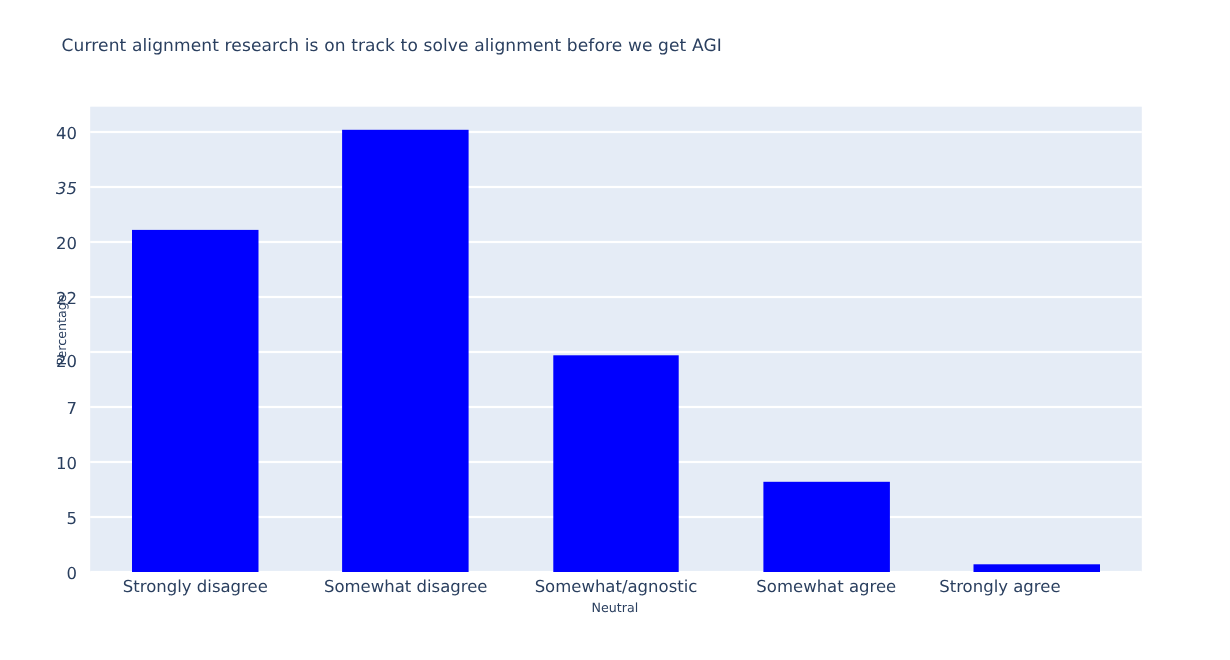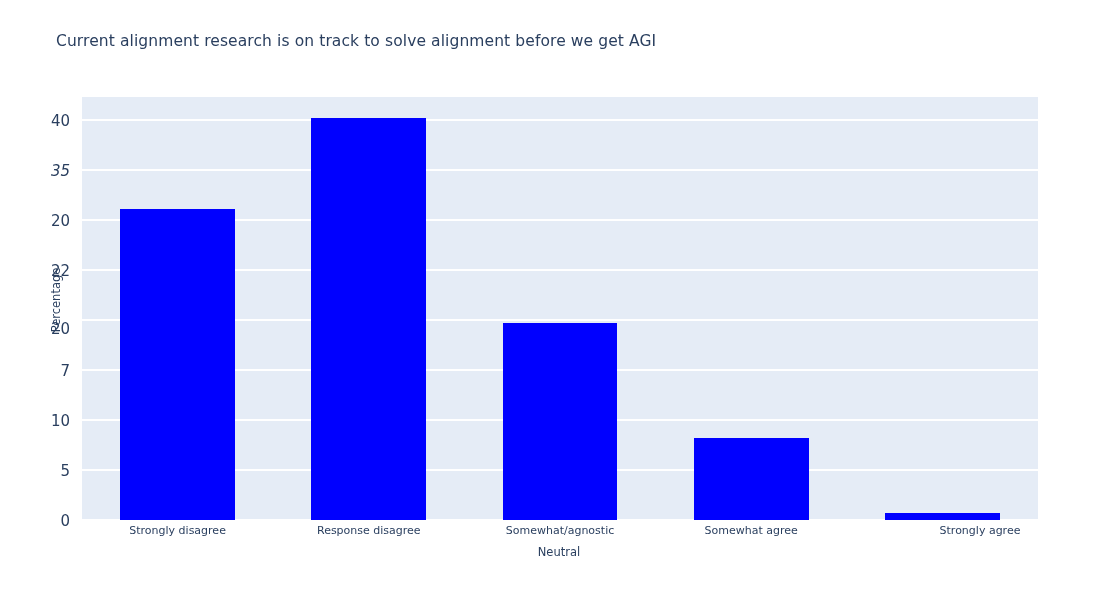--- a/index.html
+++ b/index.html
@@ -91,21 +91,21 @@
     transform-origin: center center;
     font-size: 11.5px;
     color: #2a3f5f;
     white-space: nowrap;
   }
 
   
   .x-tick-label {
     position: absolute;
     top: 524px;
-    font-size: 11px;
+    font-size: 15px;
     color: #2a3f5f;
     text-align: right;
     white-space: nowrap;
     transform: translateX(-50%);
   }
   #x-axis-title {
     position: absolute;
     top: 545px;
     left: 0;
     width: 1118px;
@@ -159,21 +159,21 @@
       <div class="y-tick-mark" style="left: 77px; top: 269.35px;"></div>
       <div class="y-tick-label" style="left: 46px; width: 24px; top: 212px;">20</div>
       <div class="y-tick-mark" style="left: 77px; top: 219.35px;"></div>
       <div class="y-tick-label" style="left: 46px; width: 24px; top: 162px; font-style: italic;">35</div>
       <div class="y-tick-mark" style="left: 77px; top: 169.35px;"></div>
       <div class="y-tick-label" style="left: 46px; width: 24px; top: 112px;">40</div>
       <div class="y-tick-mark" style="left: 77px; top: 119.35px;"></div>
     </div>
   <div id="x-ticks-layer">
       <div class="x-tick-label" style="left: 177.6px;">Strongly disagree</div>
-      <div class="x-tick-label" style="left: 368.8px;">Response disagree</div>
+      <div class="x-tick-label" style="left: 368.8px;">Somewhat disagree</div>
       <div class="x-tick-label" style="left: 560px;">Somewhat/agnostic</div>
       <div class="x-tick-label" style="left: 751.2px;">Somewhat agree</div>
-      <div class="x-tick-label" style="left: 980px;">Strongly agree</div>
+      <div class="x-tick-label" style="left: 909px;">Strongly agree</div>
     </div>
 
   <div id="x-axis-title">Neutral</div>
 
 </div>
 
 </body></html>

